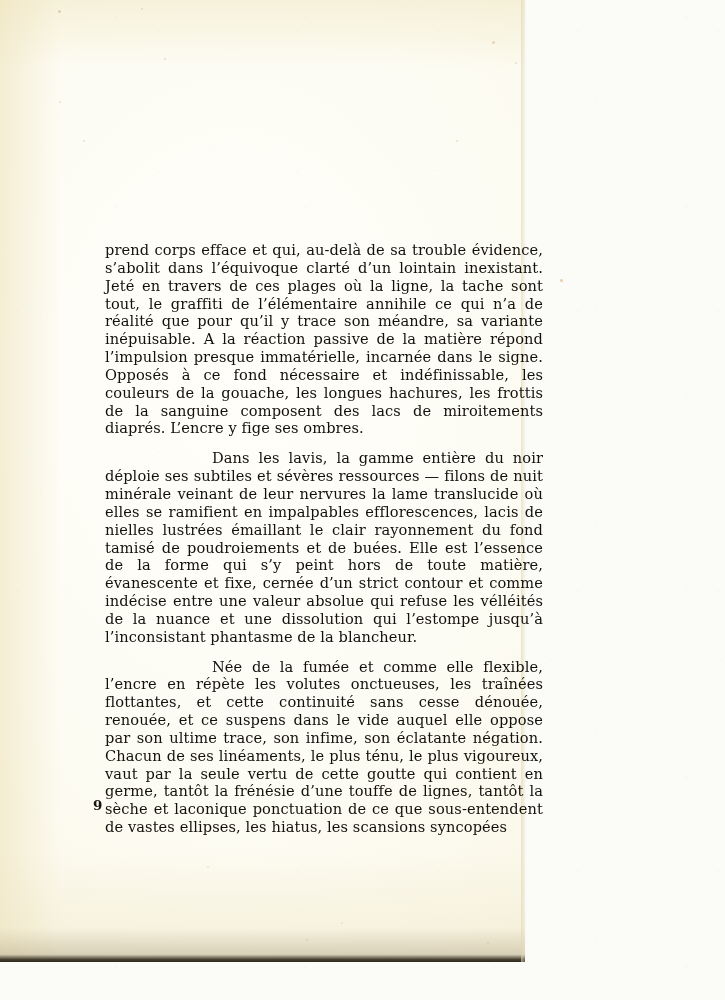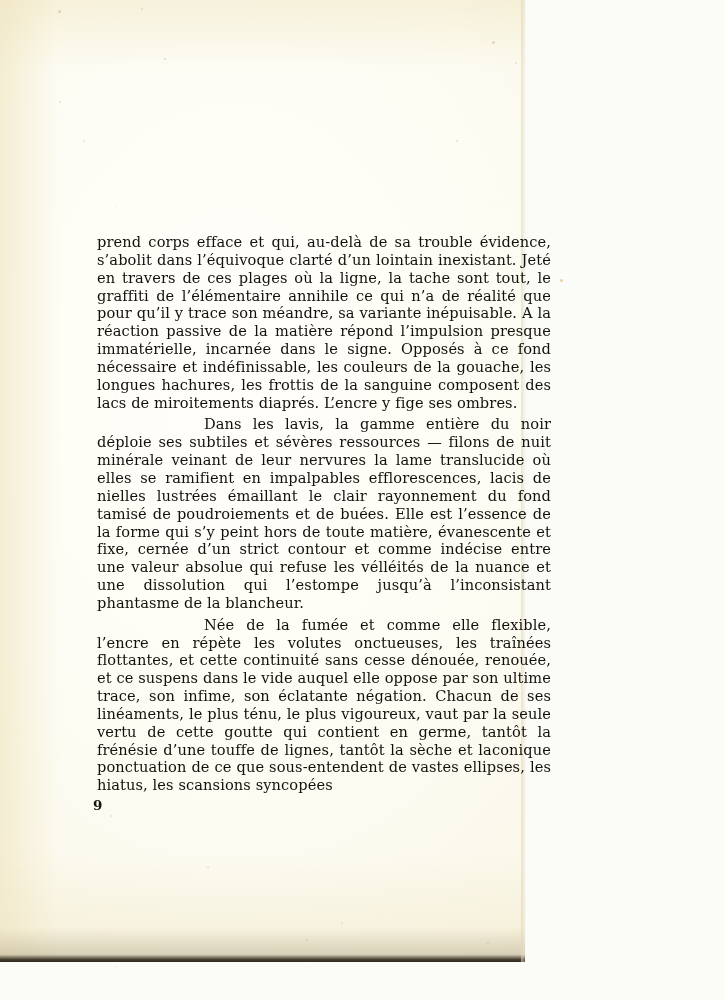--- a/index.html
+++ b/index.html
@@ -96,21 +96,21 @@
     width: 462px;
     color: #14110d;
     font-size: 14.6px;
     line-height: 17.85px;
     text-align: justify;
     text-justify: inter-word;
     letter-spacing: .1px;
     -webkit-font-smoothing: antialiased;
   }
   .textblock p {
-    margin: 4px;
+    margin: 12px;
     text-indent: 107px;
     hyphens: none;
   }
   .textblock p.first {
     text-indent: 0;
   }
   
   .textblock p { text-align-last: left; }
 
   .folio {

